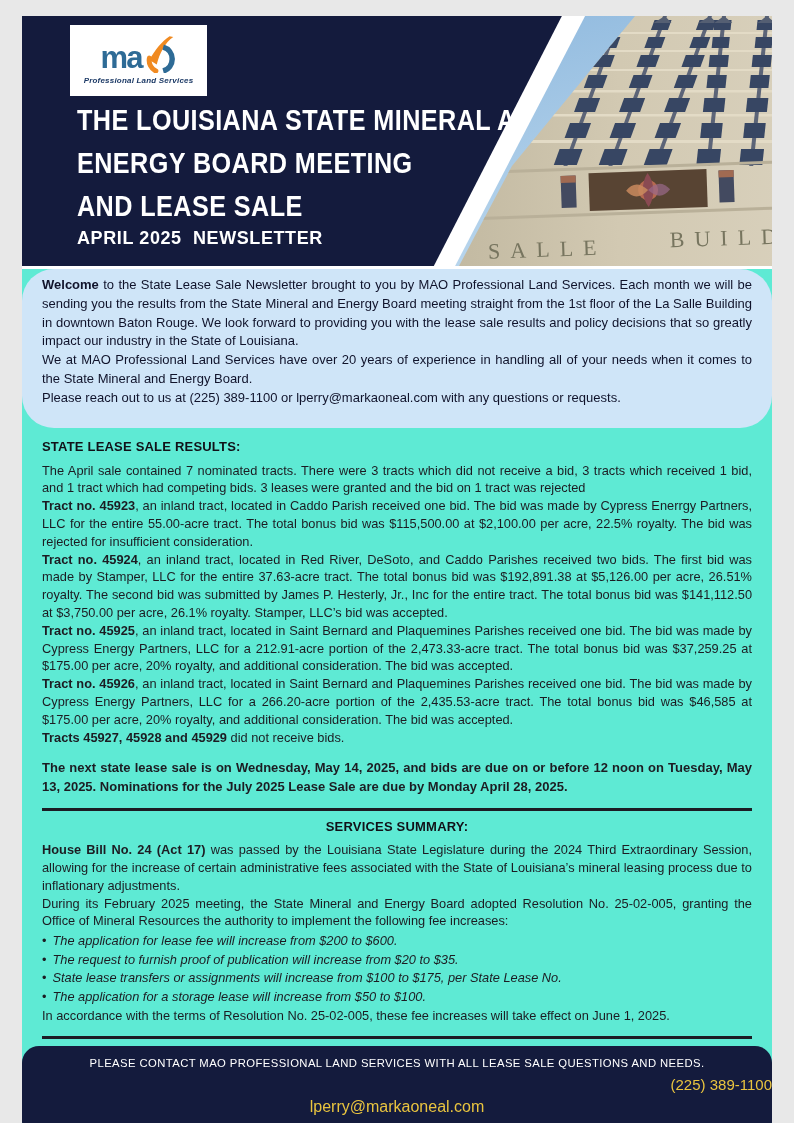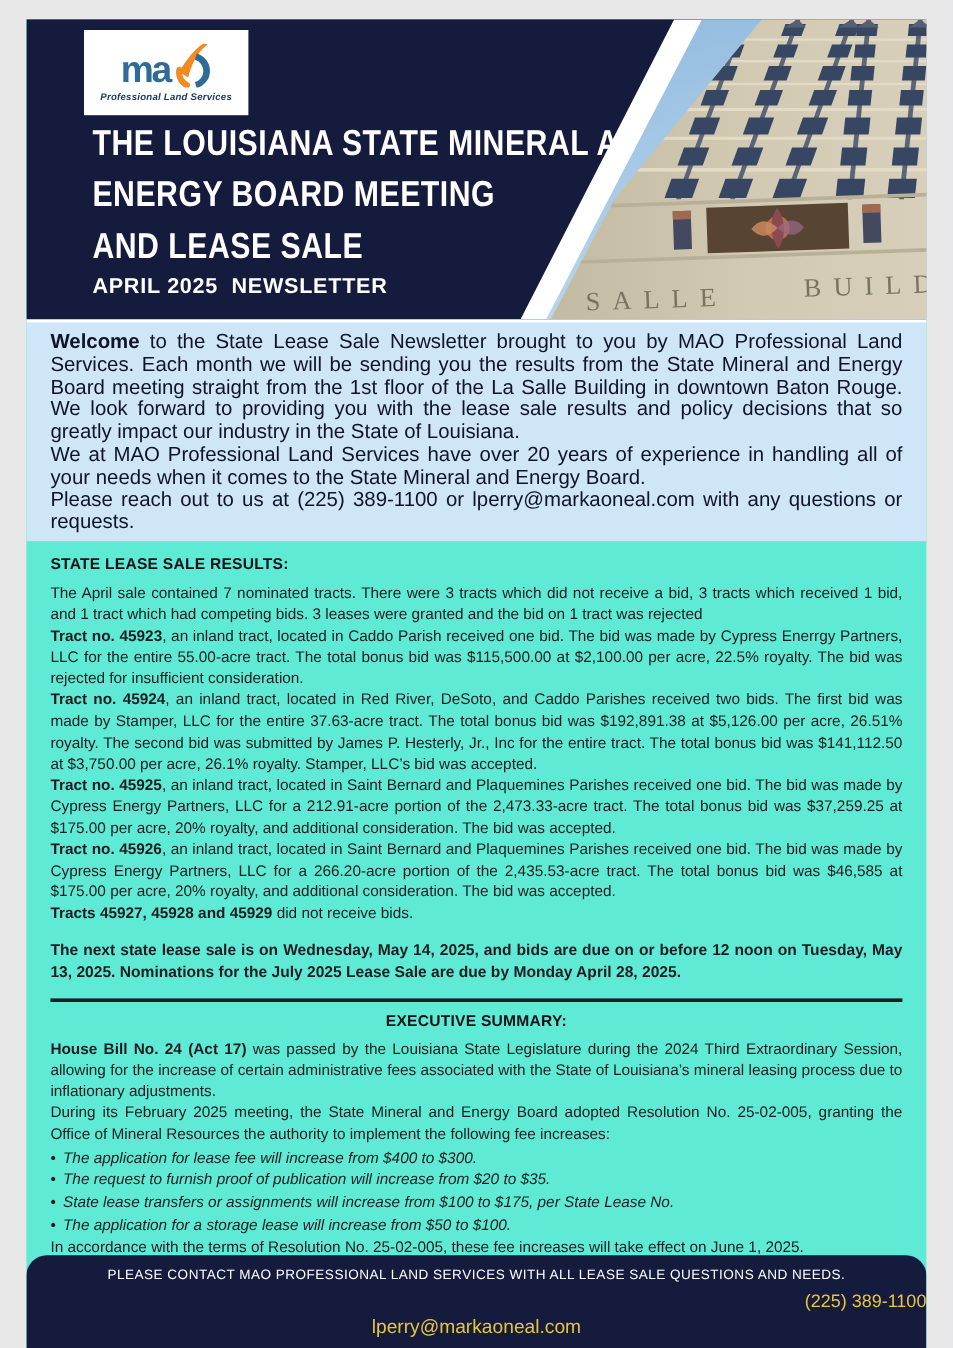--- a/index.html
+++ b/index.html
@@ -22,22 +22,22 @@
             letter-spacing:.6px;white-space:pre;}
 
   .photo{position:absolute;top:0;left:400px;width:394px;height:250px;}
   .photo .backing{position:absolute;inset:0;background:#ffffff;
                   clip-path:polygon(35.5% 0,100% 0,100% 100%,3% 100%);}
   .photo svg{position:absolute;inset:0;clip-path:polygon(41.4% 0,100% 0,100% 100%,8.4% 100%);}
 
   .gap{height:3px;background:#ffffff;}
 
   
-  .welcome{background:#cfe5f8;padding:7px 20px 6px;font-size:17px;line-height:18.8px;
-           color:#10132b;text-align:justify;}
+  .welcome{background:#cfe5f8;padding:7px 20px 20px;font-size:13px;line-height:18.8px;
+           color:#10132b;text-align:justify;border-radius:32px;}
   .welcome p{margin:0;}
 
   
   .content{padding:0 20px;color:#1c1c22;}
   .h2{font-size:13px;font-weight:bold;color:#111118;letter-spacing:.2px;
       text-underline-offset:3px;text-decoration-thickness:2px;}
   .results-h{margin:11px 0 8px;}
   .exec-h{margin:8px 0 7px;text-align:center;}
   .bodyp{font-size:12.8px;line-height:17.8px;text-align:justify;margin:0;}
   .next{font-weight:bold;font-size:13px;line-height:18.4px;margin:13px 0 0;text-align:justify;}
@@ -223,27 +223,27 @@
     <p class="bodyp"><b>Tract no. 45923</b><span>, an inland tract, located in Caddo Parish received one bid. The bid was made by Cypress Enerrgy Partners, LLC for the entire 55.00-acre tract. The total bonus bid was $115,500.00 at $2,100.00 per acre, 22.5% royalty. The bid was rejected for insufficient consideration.</span></p>
     <p class="bodyp"><b>Tract no. 45924</b><span>, an inland tract, located in Red River, DeSoto, and Caddo Parishes received two bids. The first bid was made by Stamper, LLC for the entire 37.63-acre tract. The total bonus bid was $192,891.38 at $5,126.00 per acre, 26.51% royalty. The second bid was submitted by James P. Hesterly, Jr., Inc for the entire tract. The total bonus bid was $141,112.50 at $3,750.00 per acre, 26.1% royalty. Stamper, LLC’s bid was accepted.</span></p>
     <p class="bodyp"><b>Tract no. 45925</b><span>, an inland tract, located in Saint Bernard and Plaquemines Parishes received one bid. The bid was made by Cypress Energy Partners, LLC for a 212.91-acre portion of the 2,473.33-acre tract. The total bonus bid was $37,259.25 at $175.00 per acre, 20% royalty, and additional consideration. The bid was accepted.</span></p>
     <p class="bodyp"><b>Tract no. 45926</b><span>, an inland tract, located in Saint Bernard and Plaquemines Parishes received one bid. The bid was made by Cypress Energy Partners, LLC for a 266.20-acre portion of the 2,435.53-acre tract. The total bonus bid was $46,585 at $175.00 per acre, 20% royalty, and additional consideration. The bid was accepted.</span></p>
     <p class="bodyp"><b>Tracts 45927, 45928 and 45929</b><span> did not receive bids.</span></p>
 
     <p class="next">The next state lease sale is on Wednesday, May 14, 2025, and bids are due on or before 12 noon on Tuesday, May 13, 2025. Nominations for the July 2025 Lease Sale are due by Monday April 28, 2025.</p>
 
     <hr class="rule">
 
-    <h2 class="h2 exec-h">EXECUTIVE SUMMARY:</h2>
+    <h2 class="h2 exec-h">SERVICES SUMMARY:</h2>
 
     <p class="bodyp"><b>House Bill No. 24 (Act 17)</b><span> was passed by the Louisiana State Legislature during the 2024 Third Extraordinary Session, allowing for the increase of certain administrative fees associated with the State of Louisiana’s mineral leasing process due to inflationary adjustments.</span></p>
     <p class="bodyp">During its February 2025 meeting, the State Mineral and Energy Board adopted Resolution No. 25-02-005, granting the Office of Mineral Resources the authority to implement the following fee increases:</p>
 
     <ul class="bullets">
-      <li><span class="bullet-dot">•</span><span>The application for lease fee will increase from $400 to $300.</span></li>
+      <li><span class="bullet-dot">•</span><span>The application for lease fee will increase from $200 to $600.</span></li>
       <li><span class="bullet-dot">•</span><span>The request to furnish proof of publication will increase from $20 to $35.</span></li>
       <li><span class="bullet-dot">•</span><span>State lease transfers or assignments will increase from $100 to $175, per State Lease No.</span></li>
       <li><span class="bullet-dot">•</span><span>The application for a storage lease will increase from $50 to $100.</span></li>
     </ul>
 
     <p class="bodyp">In accordance with the terms of Resolution No. 25-02-005, these fee increases will take effect on June 1, 2025.</p>
 
     <hr class="rule">
   </main>
 

